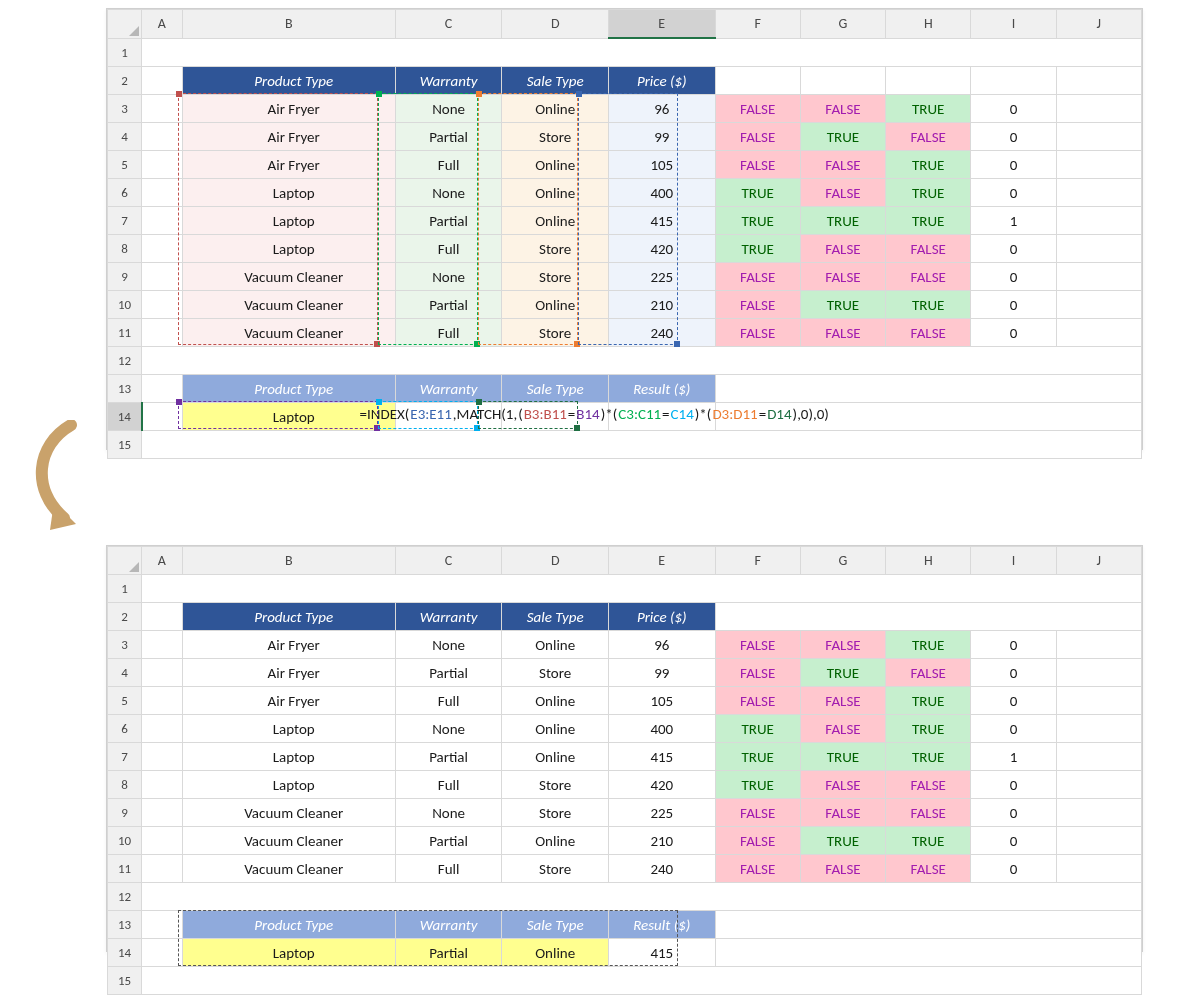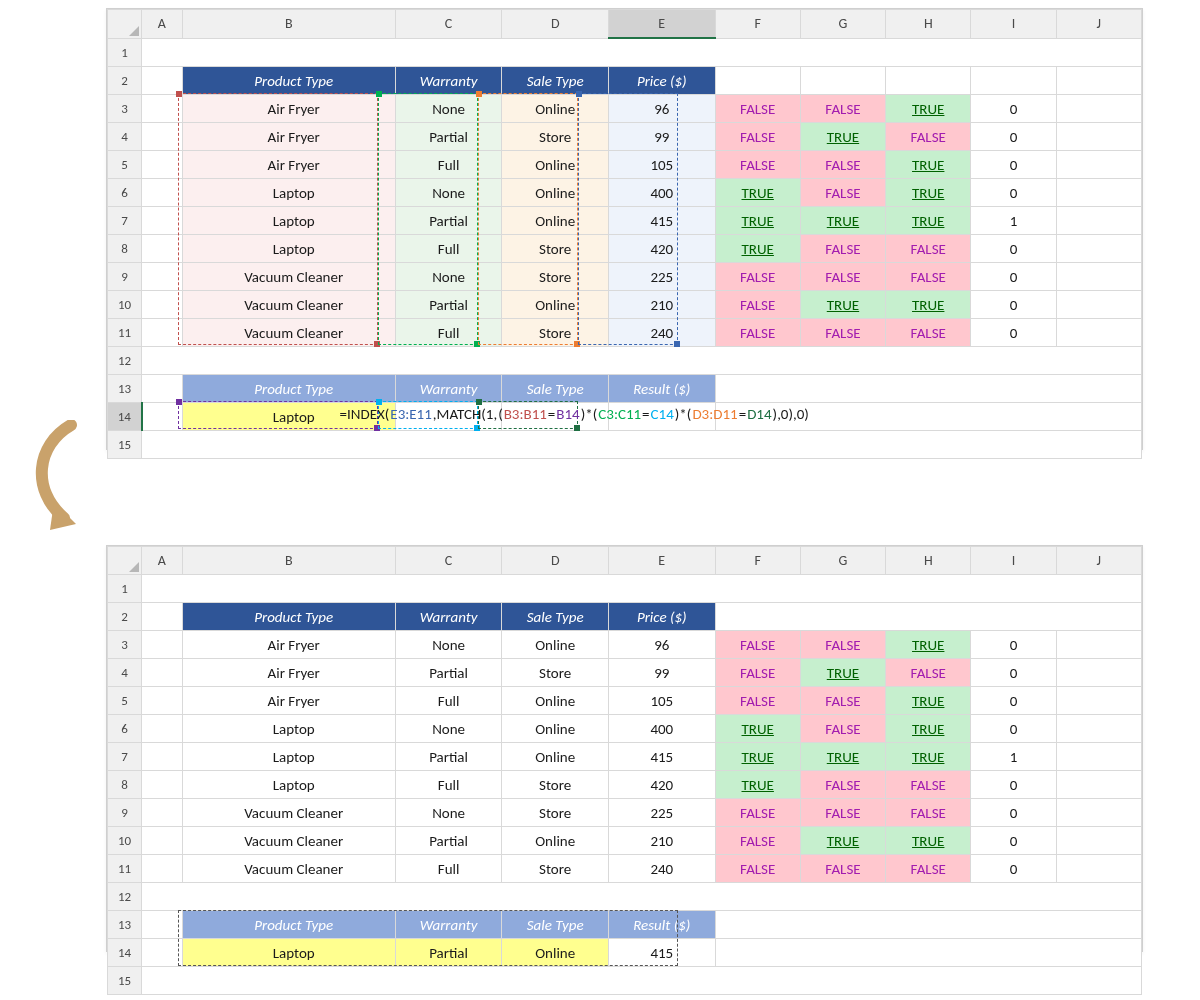--- a/index.html
+++ b/index.html
@@ -95,21 +95,21 @@
   .hdr-light {
     background: #8faadc !important;
     color: #fff;
     font-weight: bold;
     font-style: italic;
     text-align: left;
     padding-left: 10px !important;
   }
   .hdr-light.center { text-align: center; padding-left:0 !important; }
   .pl { text-align: right; padding-left: 10px !important; }
-  .tf-true  { background: #c6efce !important; color: #006100; font-weight: 500; text-decoration: underline; }
+  .tf-true  { background: #c6efce !important; color: #006100; font-weight: 500; }
   .tf-false { background: #ffc7ce !important; color: #a21caf; font-weight: 500; }
   .yellow { background: #ffff8f !important; }
 
   
   .tintB { background: #fcefef !important; }
   .tintC { background: #eaf5ea !important; }
   .tintD { background: #fdf3e5 !important; }
   .tintE { background: #eef3fb !important; }
 
   
@@ -361,21 +361,21 @@
       </table>
 
     <div class="range-outline" style="left:71px; top:84px; width:200px; height:252px; color:#c0504d;"></div>
     <div class="range-outline" style="left:271px; top:84px; width:100px; height:252px; color:#00b050;"></div>
     <div class="range-outline" style="left:371px; top:84px; width:100px; height:252px; color:#ed7d31;"></div>
     <div class="range-outline" style="left:471px; top:84px; width:100px; height:252px; color:#3a66b0;"></div>
     <div class="range-outline" style="left:71px; top:392px; width:200px; height:28px; color:#7030a0;"></div>
     <div class="range-outline" style="left:271px; top:392px; width:100px; height:28px; color:#00b0f0;"></div>
     <div class="range-outline" style="left:371px; top:392px; width:100px; height:28px; color:#1f6f43;"></div>
 
-    <div class="formula-overlay" style="left:232px; top:396px;">
+    <div class="formula-overlay" style="left:252px; top:396px;">
       <span>=INDEX(</span><span style="color:#3a66b0">E3:E11</span><span>,MATCH(1,</span><span>(</span><span style="color:#c0504d">B3:B11</span><span>=</span><span style="color:#7030a0">B14</span><span>)*(</span><span style="color:#00b050">C3:C11</span><span>=</span><span style="color:#00b0f0">C14</span><span>)*(</span><span style="color:#ed7d31">D3:D11</span><span>=</span><span style="color:#1f6f43">D14</span><span>),0),0)</span>
     </div>
   </div>
 
   <svg class="arrow" viewBox="0 0 90 120">
     <path d="M55 5 C 20 25, 15 70, 48 98" stroke="#c9a26b" stroke-width="12" fill="none" stroke-linecap="round"></path>
     <path d="M38 82 L60 104 L34 110 Z" fill="#c9a26b"></path>
   </svg>
 
   <div class="sheet bottom">

